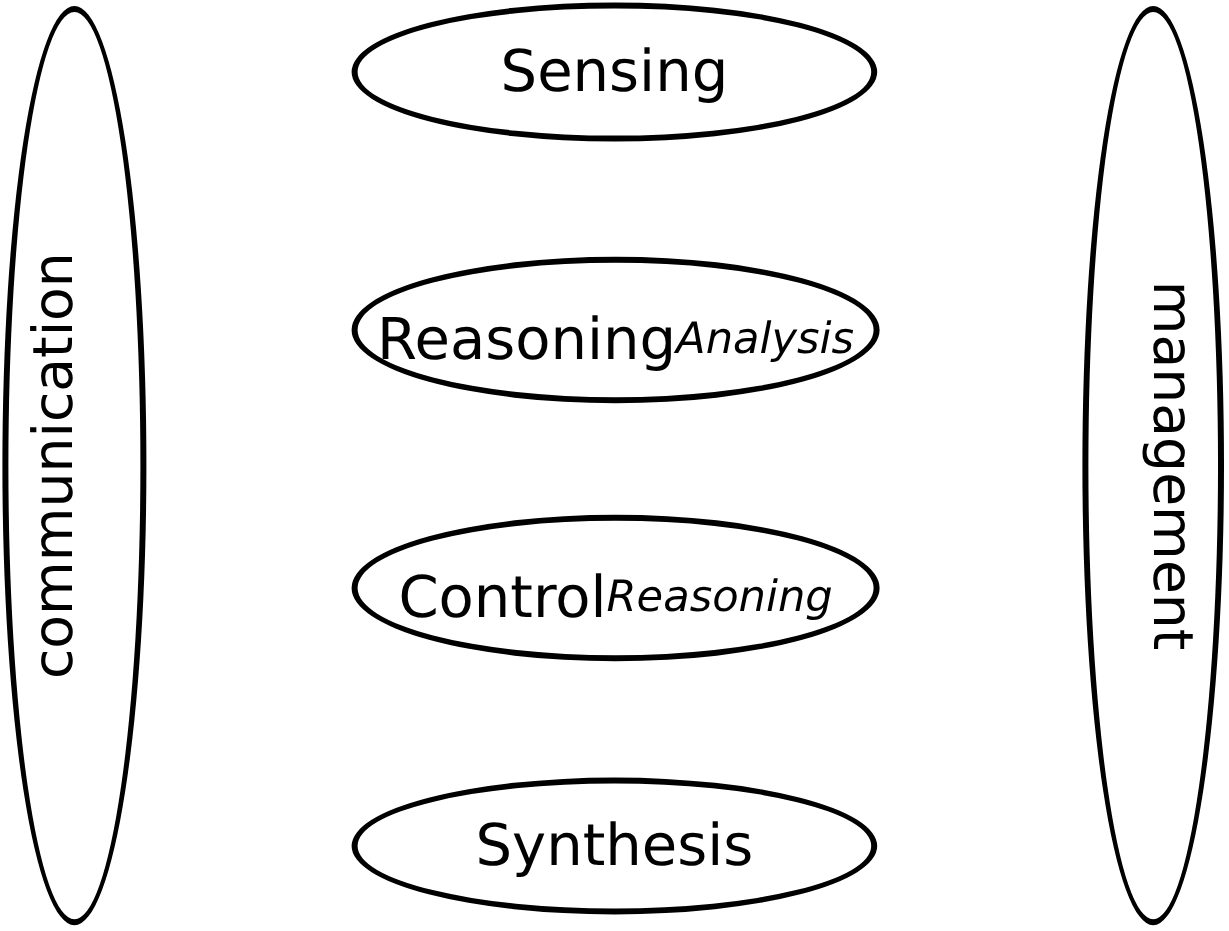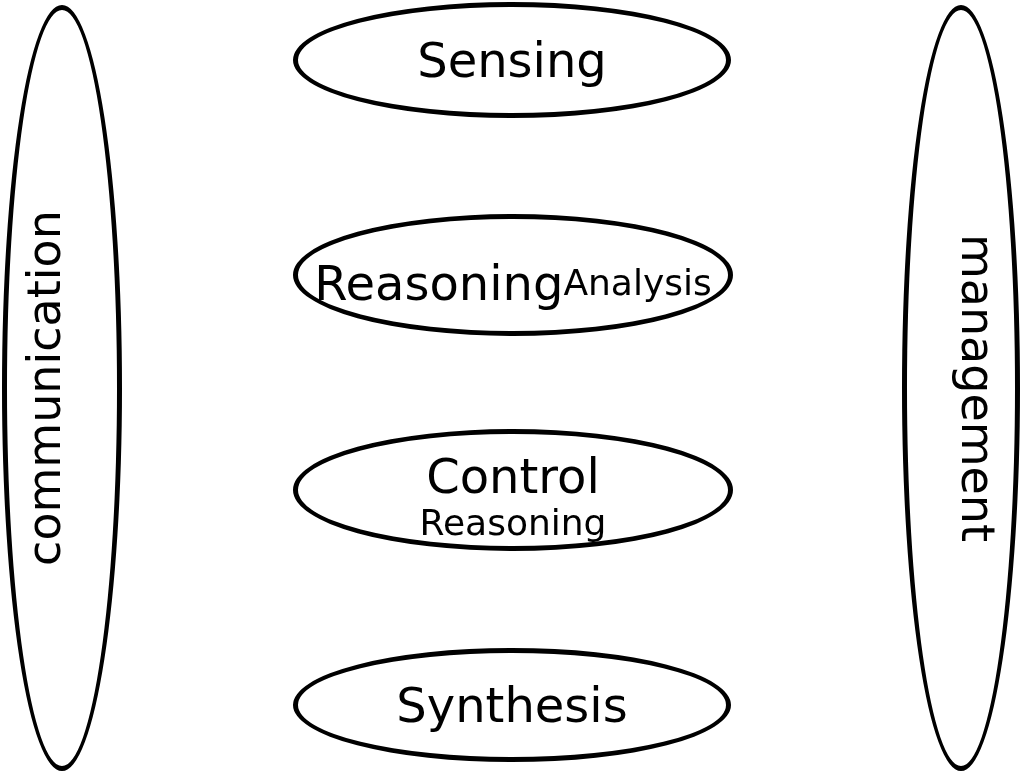--- a/index.html
+++ b/index.html
@@ -41,20 +41,21 @@
     font-size: 48px;
     line-height: 50px;
     color: #000000;
     white-space: nowrap;
   }
   .sub-label {
     font-size: 36px;
     line-height: 44px;
     color: #000000;
     white-space: nowrap;
+    font-style: italic;
   }
   .two-line { transform: translateY(8px); }
 
   .side-label-box {
     position: absolute;
     width: 600px;
     height: 60px;
     display: flex;
     align-items: center;
     justify-content: center;
@@ -97,21 +98,21 @@
   </div>
 
   <div class="ellipse node-2">
     <div class="two-line" style="display:flex;align-items:center;">
       <span class="main-label">Reasoning</span>
       <span class="sub-label">Analysis</span>
     </div>
   </div>
 
   <div class="ellipse node-3">
-    <div class="two-line" style="display:flex;flex-direction:column;align-items:center;">
+    <div class="two-line" style="display:flex;flex-direction:row;align-items:center;">
       <span class="main-label">Control</span>
       <span class="sub-label">Reasoning</span>
     </div>
   </div>
 
   <div class="ellipse node-4">
     <span class="main-label">Synthesis</span>
   </div>
 
 </div>

